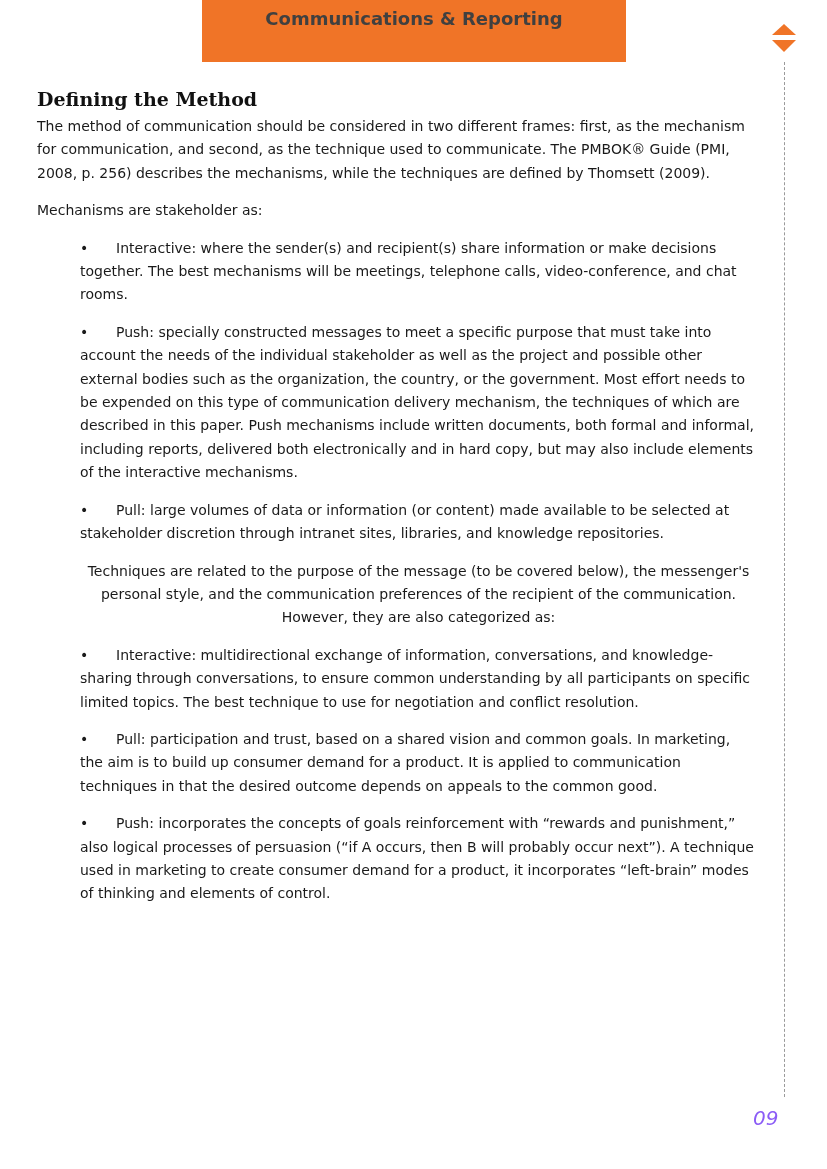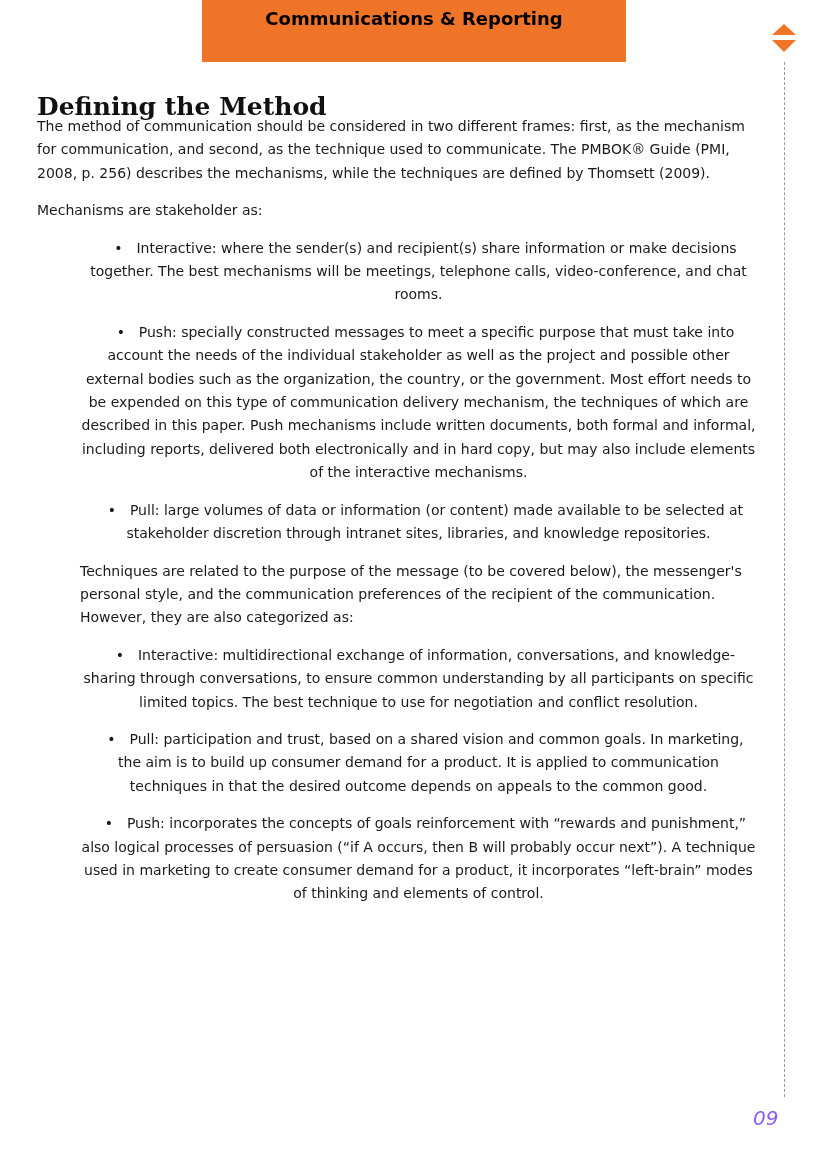--- a/index.html
+++ b/index.html
@@ -2,46 +2,46 @@
 <html><head>
 <meta charset="utf-8">
 <style>
   html, body { margin: 0; padding: 0; }
   body {
     width: 827px; height: 1169px; background: #ffffff; position: relative; overflow: hidden;
     font-family: "DejaVu Sans", sans-serif; color: #1a1a1a;
   }
   .header-banner {
     position: absolute; left: 202px; top: 0; width: 424px; height: 62px;
-    background: #f07427; color: #000000; text-align: center;
+    background: #f07427; color: #404040; text-align: center;
   }
   .header-title { display: block; font-size: 18px; font-weight: bold; margin-top: 8px; line-height: 22px; }
   .header-sub { display: block; font-size: 16px; line-height: 22px; }
   .header-sub b { font-weight: bold; }
   .nav-arrows { position: absolute; left: 772px; top: 24px; width: 24px; height: 30px; }
   .dash-line {
     position: absolute; left: 784px; top: 62px; height: 1035px; width: 0;
     border-left: 1.5px dashed #9a9a9a;
   }
   .page-number {
     position: absolute; left: 753px; top: 1106px; font-size: 20px; color: #8b5cf6; font-style: italic;
   }
   .title {
     position: absolute; left: 37px; top: 75px; font-family: "DejaVu Serif", serif;
-    font-size: 25px; font-weight: bold; color: #111;
+    font-size: 19px; font-weight: bold; color: #111;
   }
   .content {
     position: absolute; left: 37px; top: 115px; width: 720px;
     font-size: 14px; line-height: 23.4px;
   }
   .content p { margin: 0 0 14px 0; }
-  .bullets { margin: 0 0 0 43px; padding: 0; list-style: none; text-align: center; }
+  .bullets { margin: 0 0 0 43px; padding: 0; list-style: none; }
   .bullets li { margin: 0 0 14px 0; }
   .bullets li .dot { display: inline-block; width: 36px; }
-  .indent-p { margin-left: 43px !important; }
+  .indent-p { margin-left: 43px !important; text-align: center; }
 </style>
 </head>
 <body>
 
 <div class="header-banner">
   <span class="header-title">Communications &amp; Reporting</span>
 </div>
 
 <svg class="nav-arrows" viewBox="0 0 24 30">
   <polygon points="12,0 24,11 0,11" fill="#f07427"></polygon>

